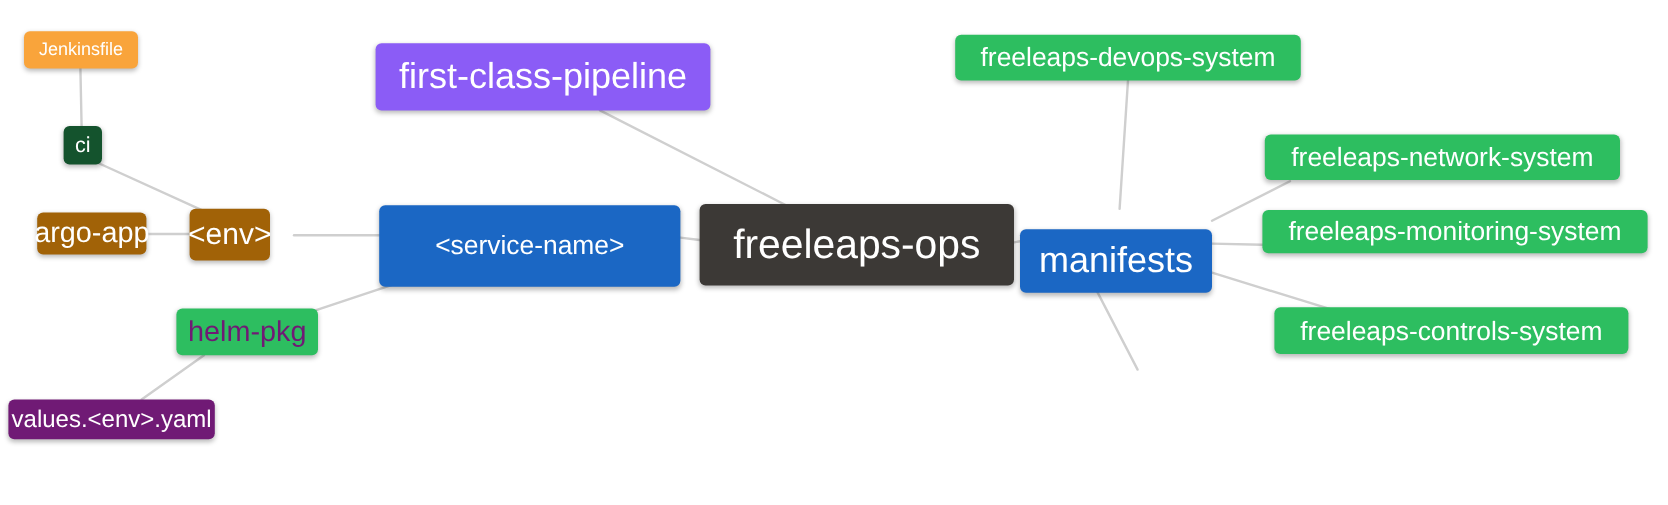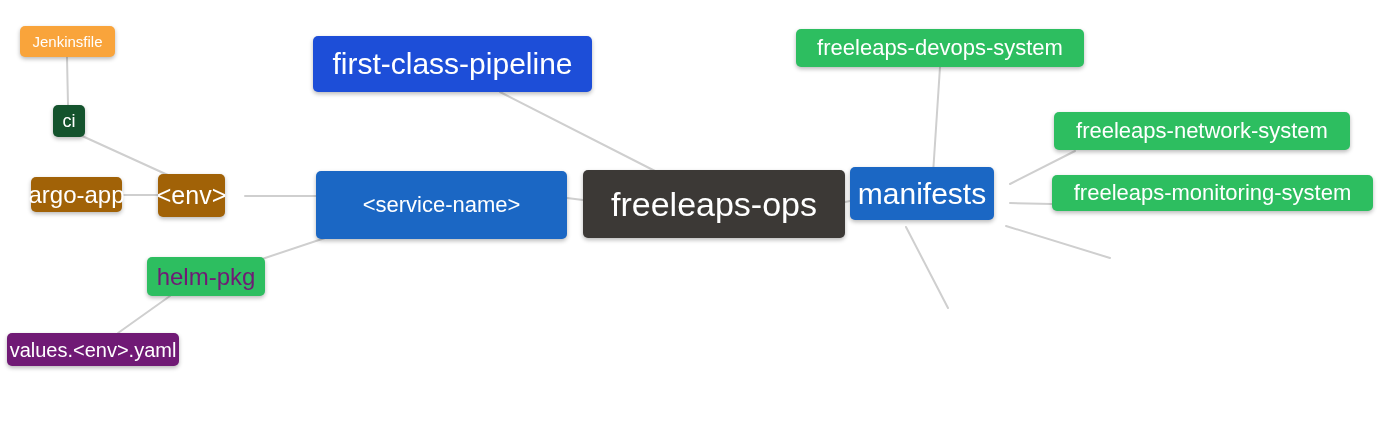--- a/index.html
+++ b/index.html
@@ -53,25 +53,26 @@
       <line x1="500" y1="92" x2="655" y2="171" stroke="#cfcfcf" stroke-width="2" stroke-linecap="round"></line>
       <line x1="567" y1="198" x2="583" y2="200" stroke="#cfcfcf" stroke-width="2" stroke-linecap="round"></line>
       <line x1="845" y1="202" x2="850" y2="201" stroke="#cfcfcf" stroke-width="2" stroke-linecap="round"></line>
       <line x1="933" y1="174" x2="940" y2="67" stroke="#cfcfcf" stroke-width="2" stroke-linecap="round"></line>
       <line x1="1010" y1="184" x2="1075" y2="151" stroke="#cfcfcf" stroke-width="2" stroke-linecap="round"></line>
       <line x1="1010" y1="203" x2="1052" y2="204" stroke="#cfcfcf" stroke-width="2" stroke-linecap="round"></line>
       <line x1="1006" y1="226" x2="1110" y2="258" stroke="#cfcfcf" stroke-width="2" stroke-linecap="round"></line>
       <line x1="906" y1="227" x2="948" y2="308" stroke="#cfcfcf" stroke-width="2" stroke-linecap="round"></line>
     </svg>
 <div class="node" style="left: 583px; top: 170px; width: 262px; height: 68px; font-size: 34px; background: rgb(60, 57, 54); color: rgb(255, 255, 255);">freeleaps-ops</div>
-    <div class="node" style="left: 313px; top: 36px; width: 279px; height: 56px; font-size: 30px; background: #1d4ed8; color: rgb(255, 255, 255);">first-class-pipeline</div>
+    <div class="node" style="left: 313px; top: 36px; width: 279px; height: 56px; font-size: 30px; background: #8b5cf6; color: rgb(255, 255, 255);">first-class-pipeline</div>
     <div class="node" style="left: 316px; top: 171px; width: 251px; height: 68px; font-size: 22px; background: rgb(27, 103, 196); color: rgb(255, 255, 255);">&lt;service-name&gt;</div>
-    <div class="node" style="left: 850px; top: 167px; width: 144px; height: 53px; font-size: 30px; background: rgb(27, 103, 196); color: rgb(255, 255, 255);">manifests</div>
+    <div class="node" style="left: 850px; top: 191px; width: 160px; height: 53px; font-size: 30px; background: rgb(27, 103, 196); color: rgb(255, 255, 255);">manifests</div>
     <div class="node" style="left: 158px; top: 174px; width: 67px; height: 43px; font-size: 25px; background: #a16207; color: rgb(255, 255, 255); text-align: center;">&lt;env&gt;</div>
     <div class="node" style="left: 147px; top: 257px; width: 118px; height: 39px; font-size: 24px; background: rgb(45, 190, 96); color: #701a75;">helm-pkg</div>
     <div class="node" style="left: 53px; top: 105px; width: 32px; height: 32px; font-size: 18px; background: #14532d; color: rgb(255, 255, 255);">ci</div>
     <div class="node" style="left: 31px; top: 177px; width: 91px; height: 35px; font-size: 24px; background: #a16207; color: rgb(255, 255, 255);">argo-app</div>
     <div class="node" style="left: 7px; top: 333px; width: 172px; height: 33px; font-size: 20px; background: #701a75; color: rgb(255, 255, 255);">values.&lt;env&gt;.yaml</div>
     <div class="node" style="left: 20px; top: 26px; width: 95px; height: 31px; font-size: 15px; background: rgb(249, 164, 59); color: rgb(255, 255, 255);">Jenkinsfile</div>
     <div class="node" style="left: 796px; top: 29px; width: 288px; height: 38px; font-size: 22px; background: rgb(45, 190, 96); color: rgb(255, 255, 255);">freeleaps-devops-system</div>
     <div class="node" style="left: 1054px; top: 112px; width: 296px; height: 38px; font-size: 22px; background: rgb(45, 190, 96); color: rgb(255, 255, 255);">freeleaps-network-system</div>
     <div class="node" style="left: 1052px; top: 175px; width: 321px; height: 36px; font-size: 22px; background: rgb(45, 190, 96); color: rgb(255, 255, 255);">freeleaps-monitoring-system</div>
+    <div class="node" style="left: 1062px; top: 256px; width: 295px; height: 39px; font-size: 22px; background: rgb(45, 190, 96); color: rgb(255, 255, 255);">freeleaps-controls-system</div>
   </div>
 
 </body></html>

